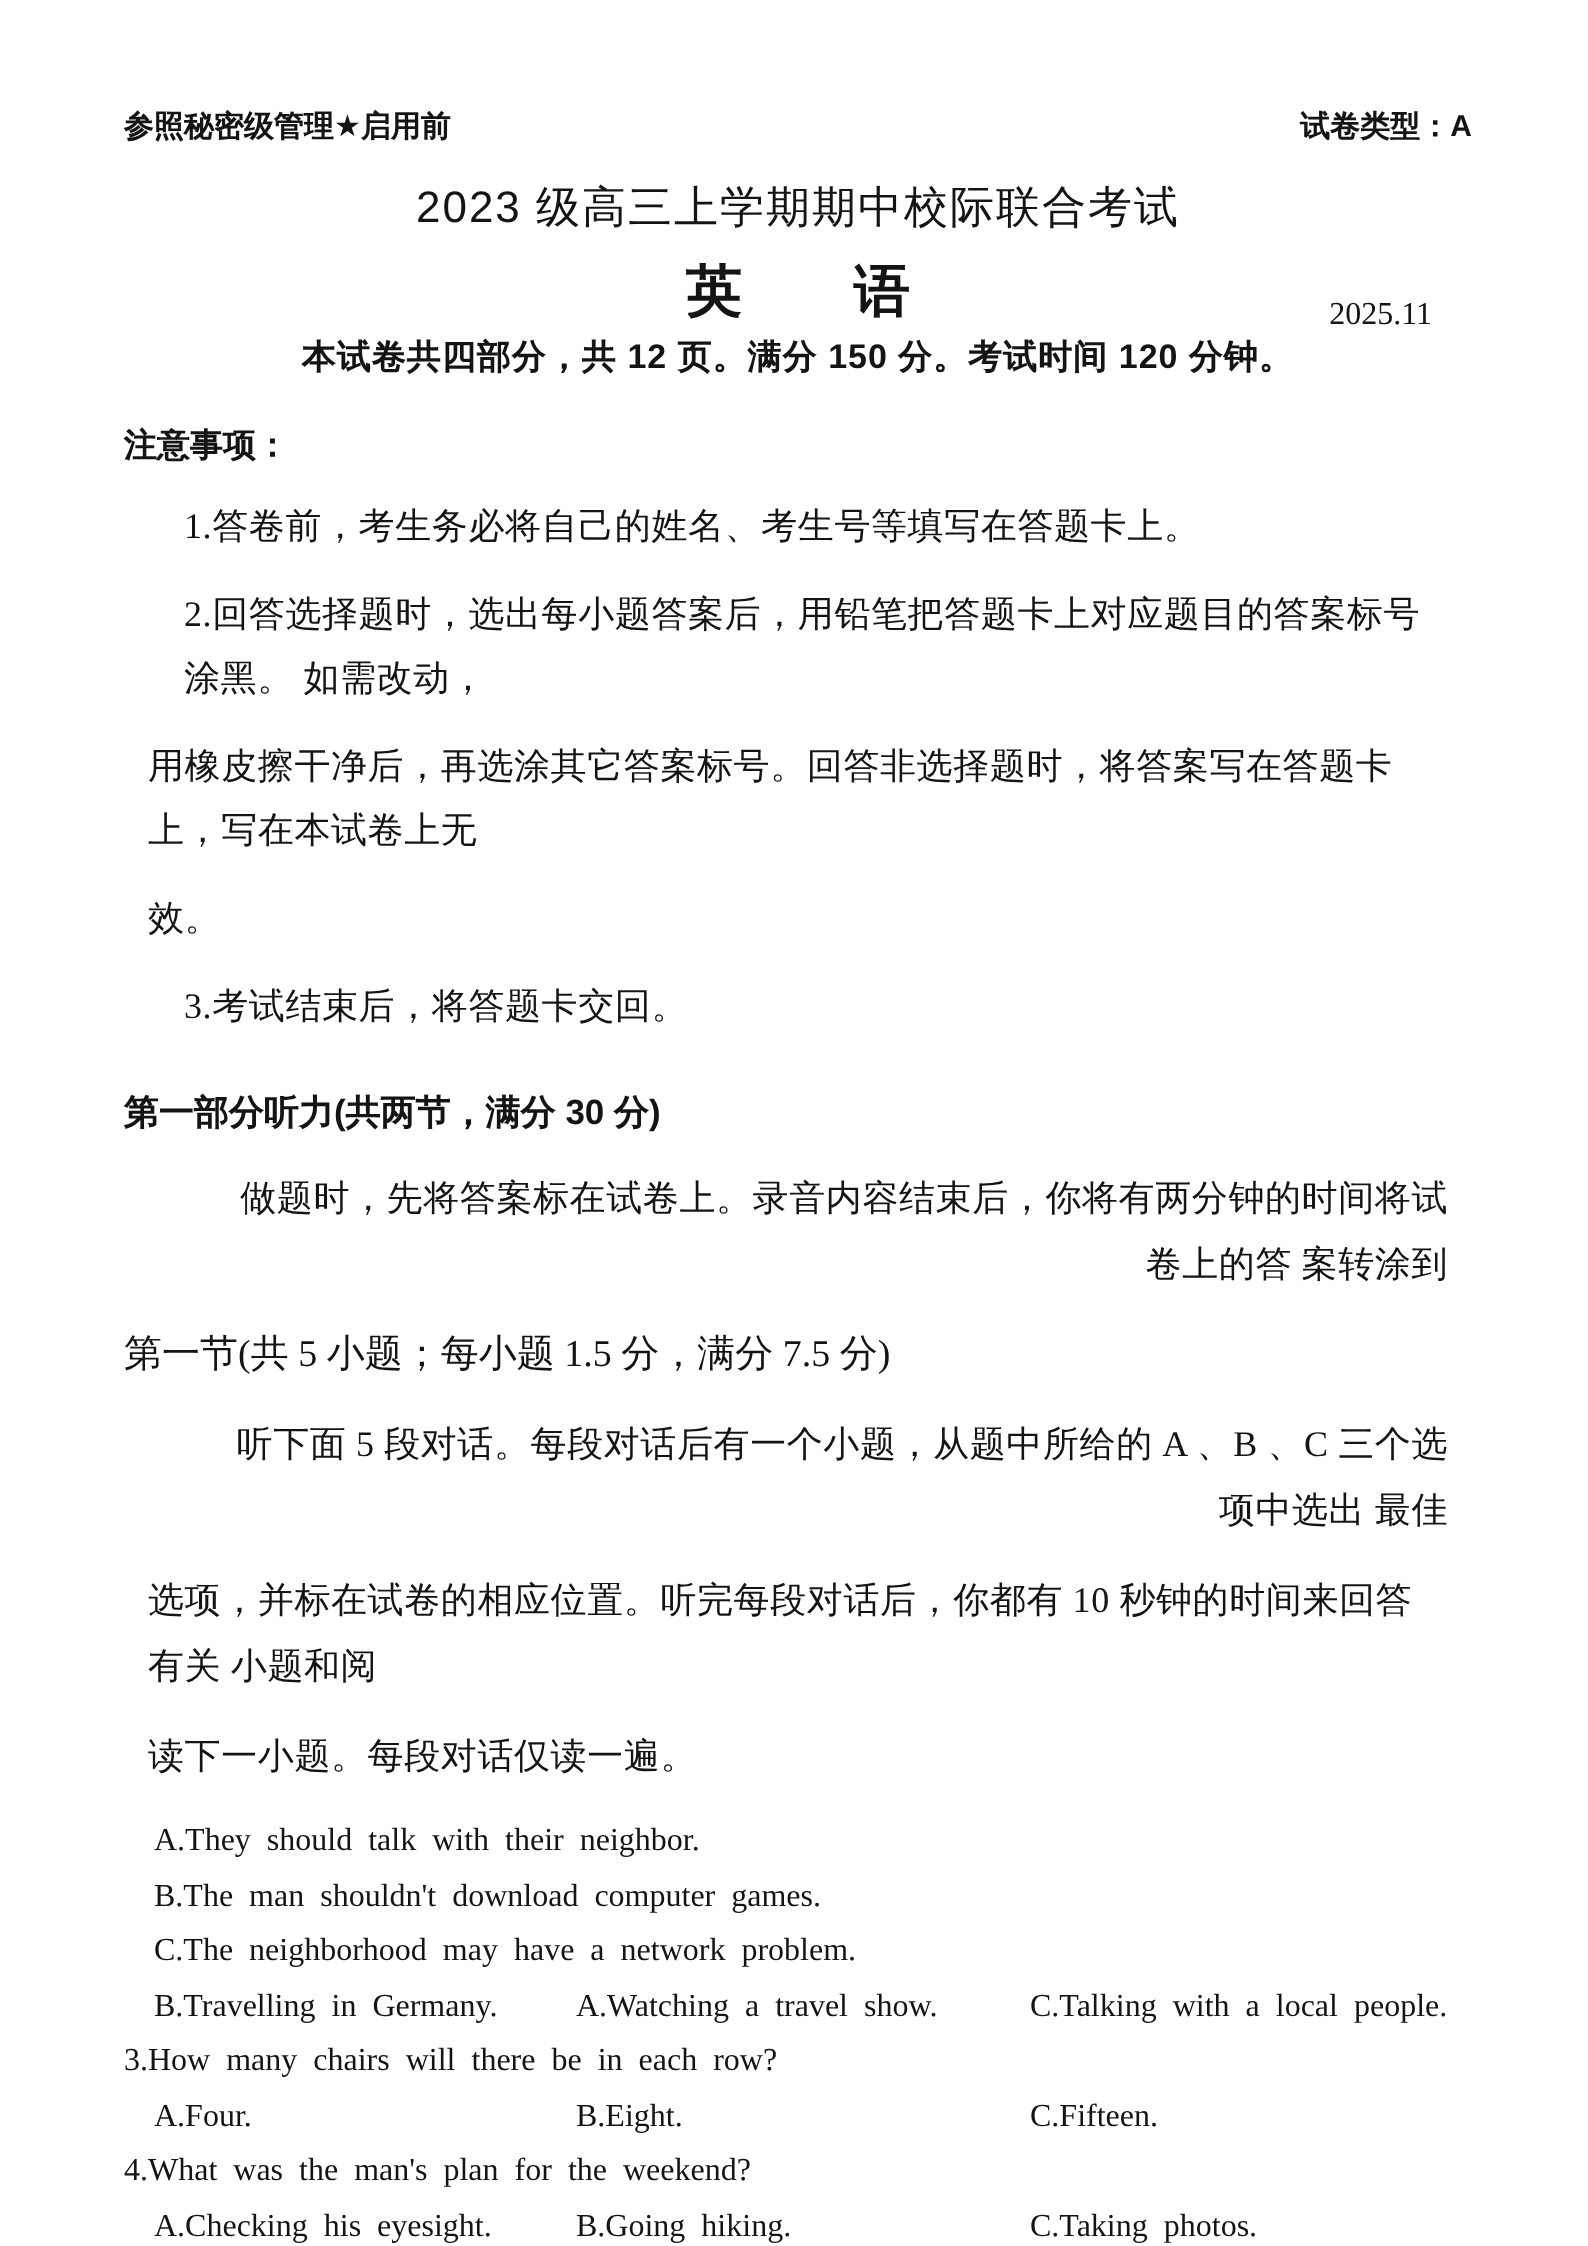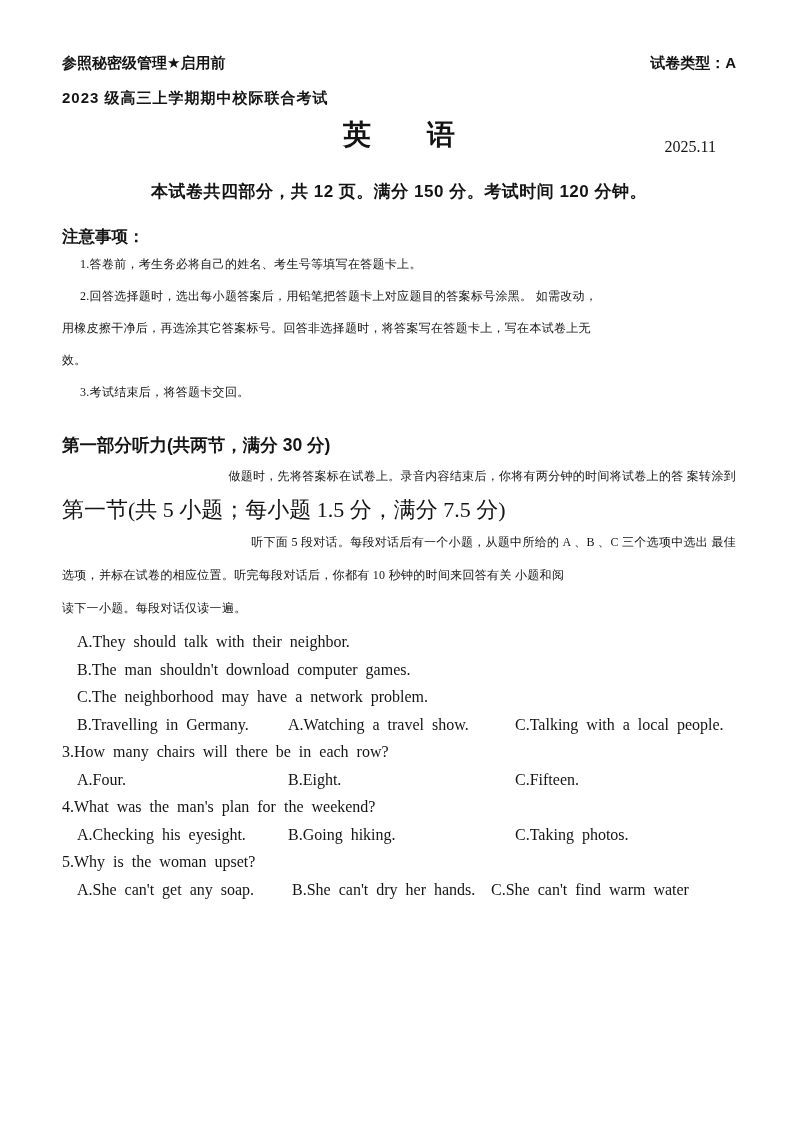--- a/index.html
+++ b/index.html
@@ -20,23 +20,23 @@
   .hei { font-family: "Liberation Sans", "DejaVu Sans", sans-serif; }
 
   .top-row {
     display: flex;
     justify-content: space-between;
     align-items: baseline;
     font-size: 15px;
     font-weight: bold;
   }
   .exam-title {
-    text-align: left;
-    font-size: 15px;
-    font-weight: bold;
+    text-align: center;
+    font-size: 22px;
+    font-weight: normal;
     letter-spacing: 1px;
     margin-top: 16px;
   }
   .subject-row {
     position: relative;
     text-align: center;
     margin-top: 8px;
     height: 40px;
   }
   .subject {
@@ -50,48 +50,48 @@
     right: 20px;
     bottom: 0;
     font-size: 16px;
     font-weight: normal;
     margin-left: 14px;
   }
   .summary {
     text-align: center;
     font-size: 17px;
     font-weight: bold;
-    margin-top: 24px;
+    margin-top: 0;
     letter-spacing: 0.5px;
   }
   .notes-heading {
     font-size: 16.5px;
     font-weight: bold;
     margin-top: 21px;
     line-height: 24px;
   }
   .cn-line {
-    font-size: 12px;
+    font-size: 18px;
     line-height: 32px;
-    margin: 0;
+    margin: 12px;
     letter-spacing: 0.3px;
     white-space: pre-wrap;
   }
   .ind { padding-left: 18px; }
   .ind2 { text-indent: 33px; text-align: right; }
 
   .part-heading {
     font-size: 17.5px;
     font-weight: bold;
     margin-top: 22px;
     line-height: 30px;
   }
   .intro .cn-line { line-height: 33px; }
   .section-heading {
-    font-size: 22px;
+    font-size: 19px;
     line-height: 33px;
     margin: 0;
   }
 
   .questions { margin-top: 3px; }
   .en-line {
     font-size: 16px;
     line-height: 27.5px;
     margin: 0;
     word-spacing: 4px;

